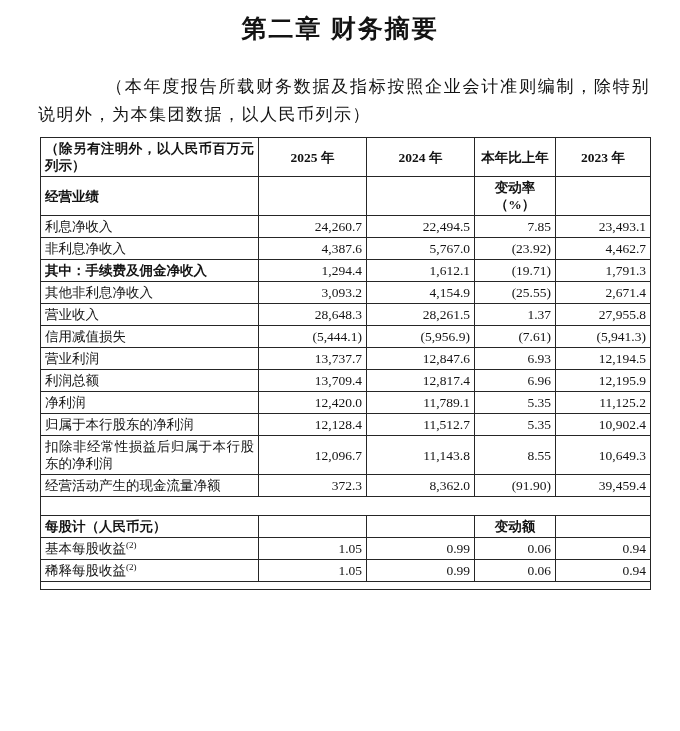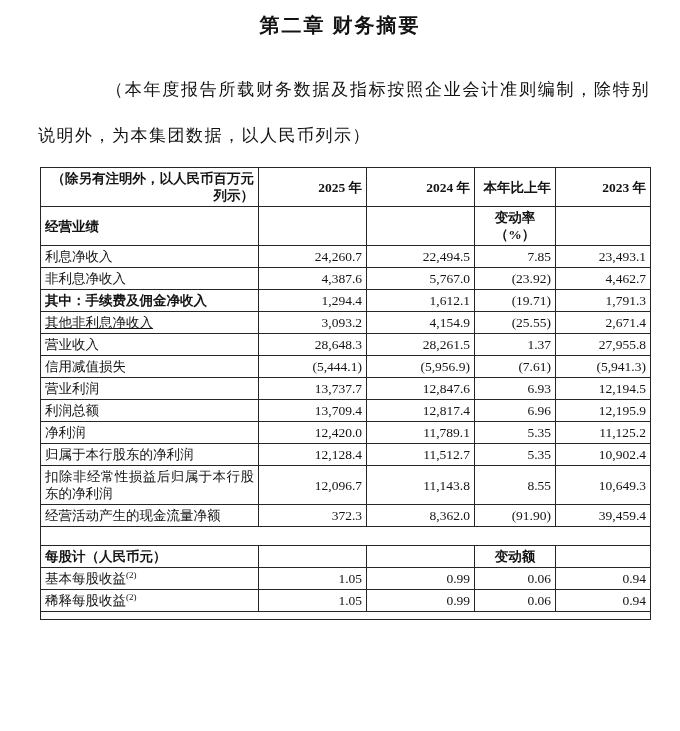--- a/index.html
+++ b/index.html
@@ -4,50 +4,50 @@
 <style>
   * { box-sizing: border-box; }
   html, body { margin: 0; padding: 0; }
   body {
     width: 680px; height: 731px; overflow: hidden;
     background: #ffffff; color: #131313;
     font-family: "Liberation Serif", "DejaVu Serif", serif;
   }
   .page-title {
     margin: 12px 0 0 0; text-align: center;
-    font-size: 20px; font-weight: bold; letter-spacing: 2px;
+    font-size: 25px; font-weight: bold; letter-spacing: 2px;
   }
   .intro {
     margin: 28px 30px 0 38px;
-    font-size: 17px; line-height: 46px;
+    font-size: 17px; line-height: 28px;
     text-indent: 4em; text-align: justify;
     letter-spacing: 1.5px;
   }
   table.fin {
     border-collapse: collapse; table-layout: fixed;
     width: 610px; margin: 8px 0 0 40px;
     border: 1px solid #262626; border-bottom: none;
   }
   table.fin td {
     border: 1px solid #262626;
     font-size: 13.5px; line-height: 17px;
     padding: 2px 4px; vertical-align: middle; overflow: hidden;
   }
-  tr.hdr td { height: 36px; text-align: right; }
+  tr.hdr td { height: 36px; }
   tr.std td { height: 18px; }
   tr.tall td { height: 35px; }
   tr.sp td { height: 19px; }
   tr.sp.partial td { height: 8px; }
   td.lbl { text-align: justify; padding-left: 7px; }
   td.num { text-align: right; padding-right: 7px; font-size: 14px; }
   td.ctr { text-align: center; font-size: 14px; }
   td.spacer { border-left: none; border-right: none; }
   .b { font-weight: bold; }
   .ind1 { padding-left: 34px; font-weight: bold; }
-  .ind2 { padding-left: 94px; text-decoration: underline; }
+  .ind2 { padding-left: 94px; }
   sup { font-size: 9px; line-height: 0; }
 </style>
 </head>
 <body>
 
 <div>
   <h1 class="page-title">第二章 财务摘要</h1>
   <p class="intro">（本年度报告所载财务数据及指标按照企业会计准则编制，除特别说明外，为本集团数据，以人民币列示）</p>
   <table class="fin">
     <colgroup>

